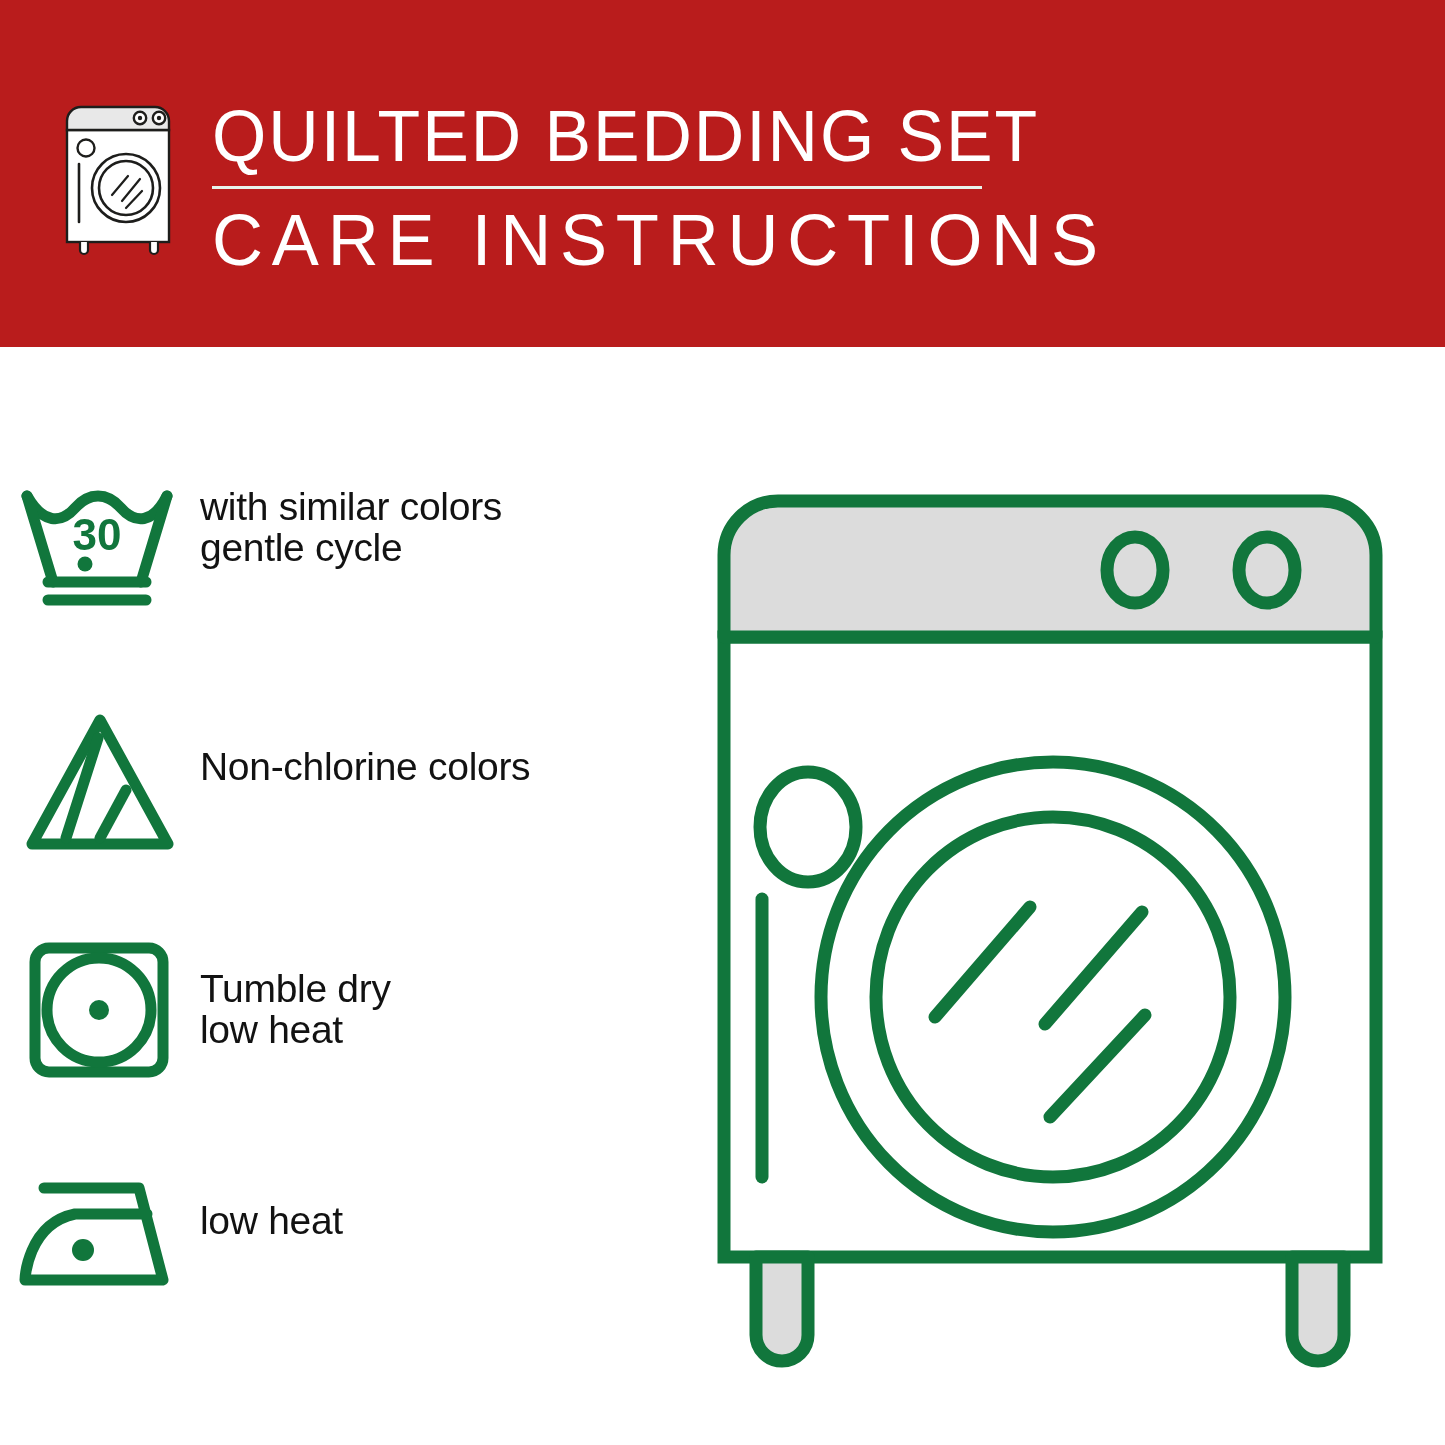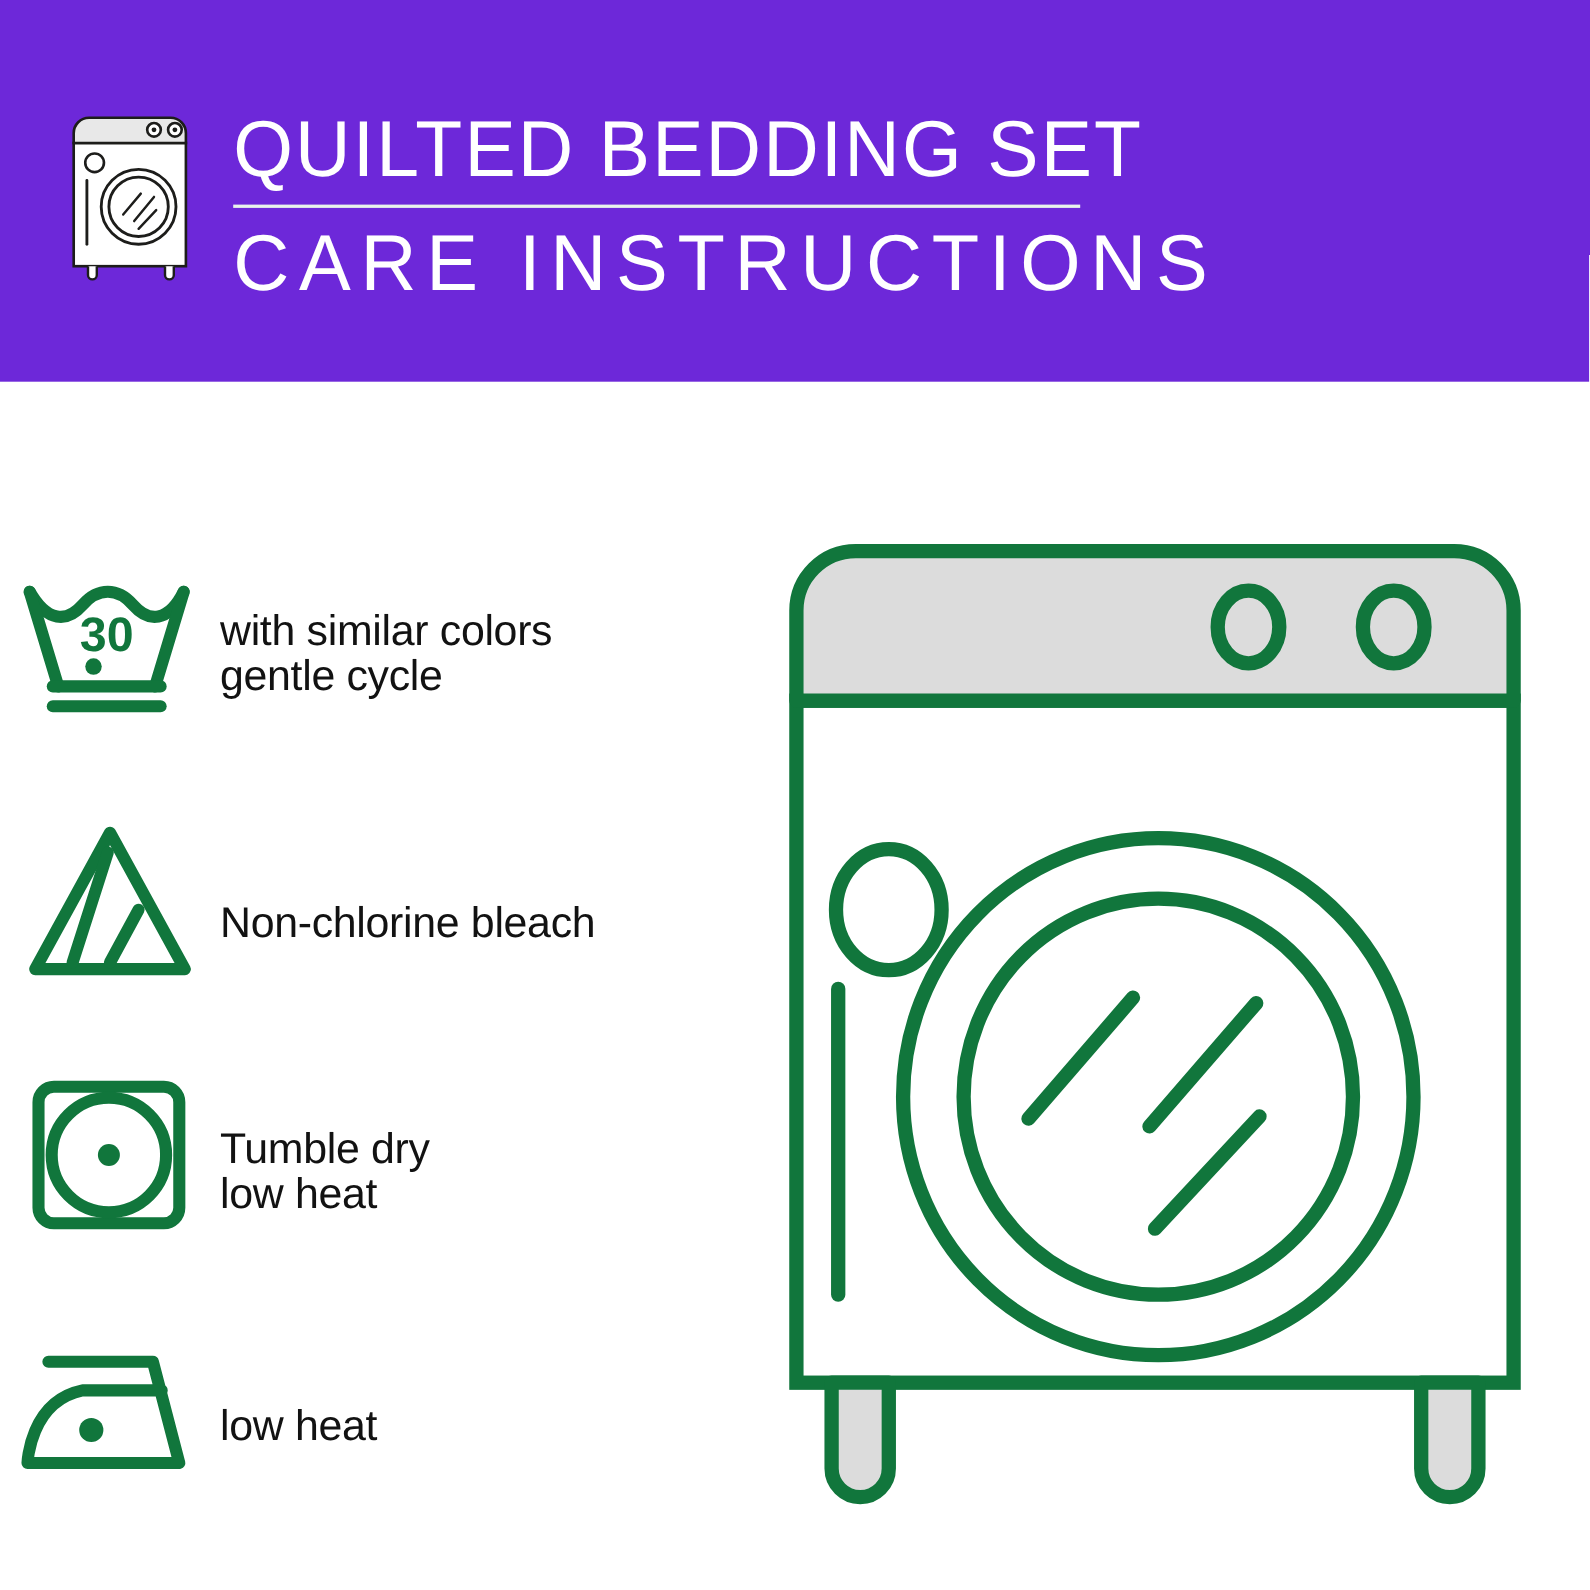--- a/index.html
+++ b/index.html
@@ -18,21 +18,21 @@
     overflow: hidden;
   }
 
   
   .header {
     position: absolute;
     left: 0;
     top: 0;
     width: 1445px;
     height: 347px;
-    background: #6d28d9;
+    background: #b91c1c;
     box-sizing: border-box;
   }
   .header-inner {
     position: absolute;
     left: 60px;
     top: 96px;
     display: flex;
     align-items: flex-start;
   }
   .header-icon {
@@ -86,21 +86,21 @@
     display: flex;
   }
   .left-col {
     width: 700px;
     position: relative;
     padding-top: 125px;
     box-sizing: border-box;
   }
   .care-row {
     display: flex;
-    align-items: center;
+    align-items: flex-start;
     height: 230px;
   }
   .care-symbol {
     width: 200px;
     flex: 0 0 200px;
     display: flex;
     justify-content: center;
     align-items: flex-start;
     padding-top: 6px;
   }
@@ -201,21 +201,21 @@
 
       <div class="care-row row-bleach">
         <div class="care-symbol">
           <svg width="160" height="150" viewBox="0 0 160 150" xmlns="http://www.w3.org/2000/svg">
             <path d="M80 12 L148 136 L12 136 Z" fill="none" stroke="#11763c" stroke-width="11" stroke-linejoin="round"></path>
             <line x1="78" y1="30" x2="46" y2="130" stroke="#11763c" stroke-width="11" stroke-linecap="round"></line>
             <line x1="106" y1="82" x2="80" y2="130" stroke="#11763c" stroke-width="11" stroke-linecap="round"></line>
           </svg>
         </div>
         <div class="care-text">
-          <span class="ln">Non-chlorine bleach</span>
+          <span class="ln">Non-chlorine colors</span>
         </div>
       </div>
 
       <div class="care-row row-dry">
         <div class="care-symbol">
           <svg width="150" height="145" viewBox="0 0 150 145" xmlns="http://www.w3.org/2000/svg">
             <rect x="10" y="10" width="128" height="124" rx="14" ry="14" fill="none" stroke="#11763c" stroke-width="11"></rect>
             <circle cx="74" cy="72" r="52" fill="none" stroke="#11763c" stroke-width="11"></circle>
             <circle cx="74" cy="72" r="10" fill="#11763c"></circle>
           </svg>

